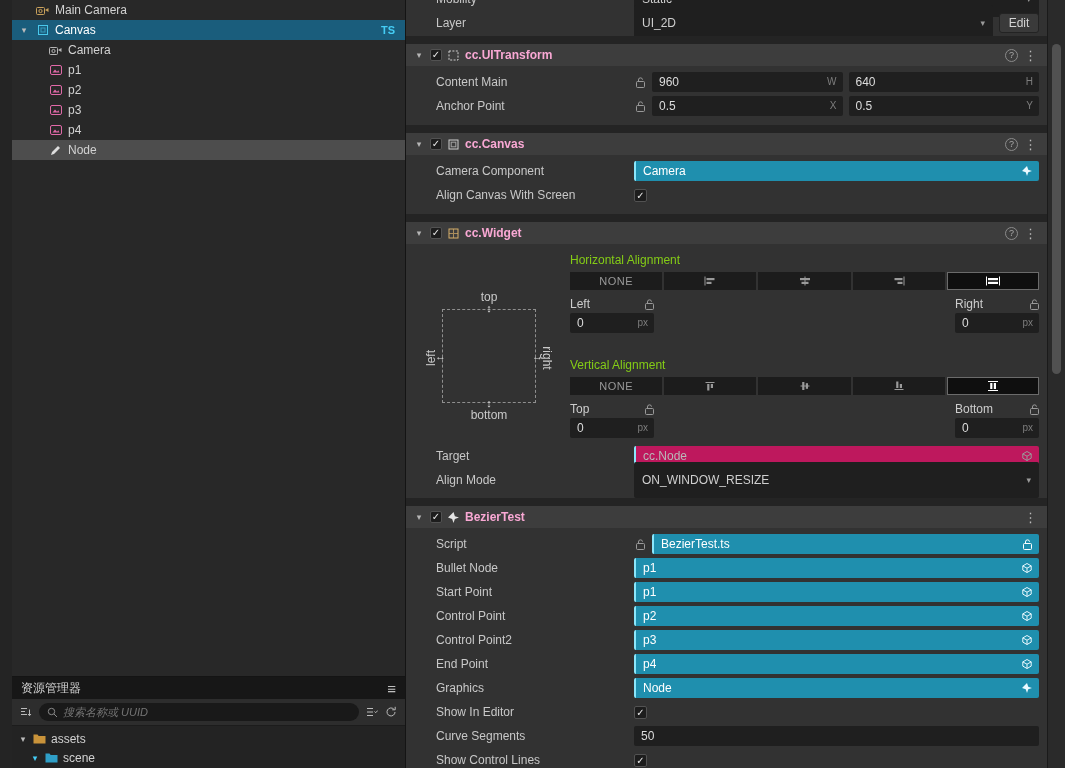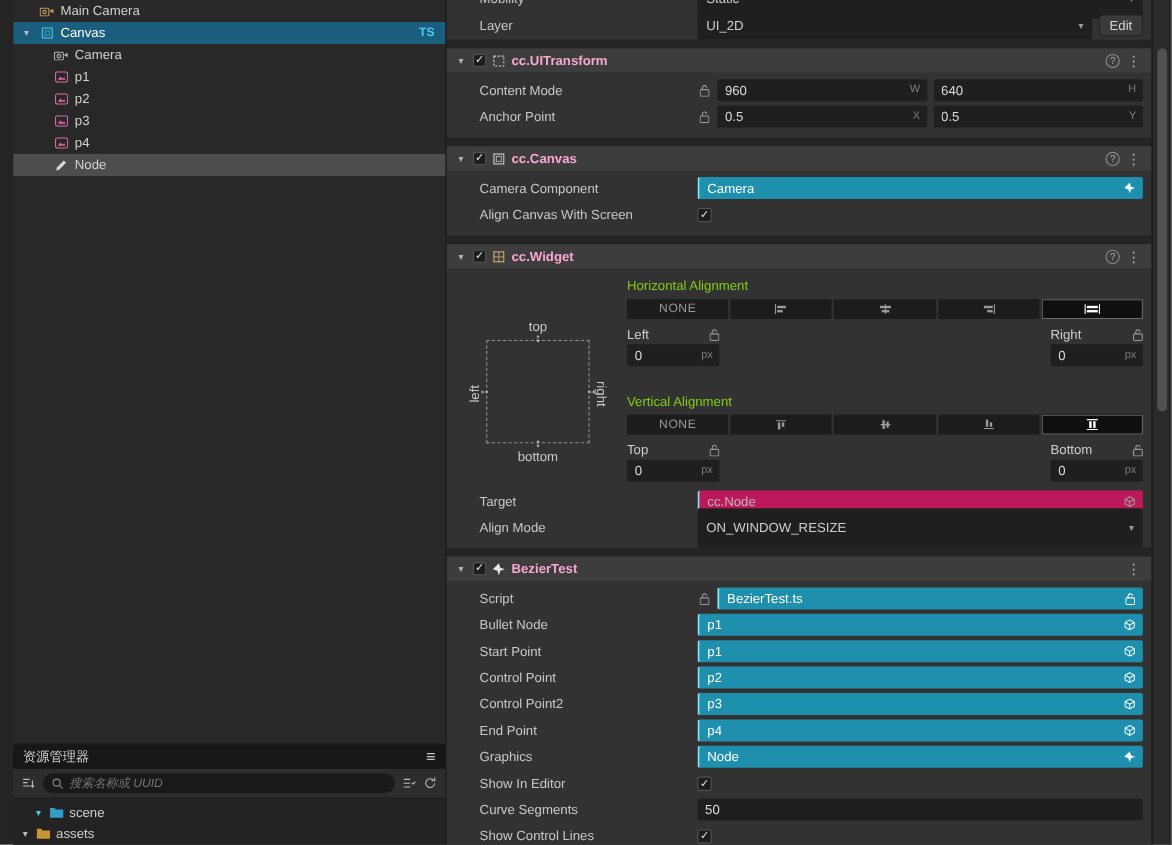--- a/index.html
+++ b/index.html
@@ -236,38 +236,38 @@
             </svg>
         </span>
         <span class="toolicon">
           <svg width="12" height="12" viewBox="0 0 12 12">
               <path d="M10 6a4 4 0 1 1-1.2-2.9" fill="none" stroke="#bbb"></path>
               <path d="M10.2 0.8v3h-3" fill="none" stroke="#bbb"></path>
             </svg>
         </span>
       </div>
       <div class="a-tree">
+        <div class="arow">
+          <span class="expander"></span>
+          <span>
+            <svg width="13" height="11" viewBox="0 0 13 11">
+                <path d="M0.5 1.5h4l1.2 1.5h6.8v7.5h-12z" fill="#c9933a"></path>
+              </svg>
+          </span>
+          <span class="hlabel">assets</span>
+        </div>
         <div class="arow child">
           <span class="expander cyan"></span>
           <span>
             <svg width="13" height="11" viewBox="0 0 13 11">
                 <path d="M0.5 1.5h4l1.2 1.5h6.8v7.5h-12z" fill="#2f9fc7"></path>
               </svg>
           </span>
           <span class="hlabel">scene</span>
         </div>
-        <div class="arow">
-          <span class="expander"></span>
-          <span>
-            <svg width="13" height="11" viewBox="0 0 13 11">
-                <path d="M0.5 1.5h4l1.2 1.5h6.8v7.5h-12z" fill="#c9933a"></path>
-              </svg>
-          </span>
-          <span class="hlabel">assets</span>
-        </div>
       </div>
     </div>
   </div>
 
   <div class="inspector">
 
     <div class="top-clip">
       <div class="irow mob">
         <div class="irow-label">Mobility</div>
         <div class="irow-ctrl">
@@ -298,21 +298,21 @@
               <rect x="1" y="1" width="9" height="9" fill="none" stroke="#cfcfcf" stroke-dasharray="2 1.4"></rect>
             </svg>
         </span>
         <span class="sec-title">cc.UITransform</span>
         <span class="spacer"></span>
         <span class="help"></span>
         <span class="kebab"></span>
       </div>
       <div class="sec-body">
         <div class="irow">
-          <div class="irow-label">Content Mode</div>
+          <div class="irow-label">Content Main</div>
           <div class="irow-ctrl">
             <span class="lockslot">
               <svg width="9" height="11" viewBox="0 0 9 11">
                   <rect x="0.5" y="4.5" width="8" height="6" rx="1" fill="none" stroke="#9a9a9a"></rect>
                   <path d="M2.5 4.5V3a2 2 0 0 1 4-0.3" fill="none" stroke="#9a9a9a"></path>
                 </svg>
             </span>
             <div class="fwrap">
               <input value="960" style="">
               <span class="suffix">W</span>

